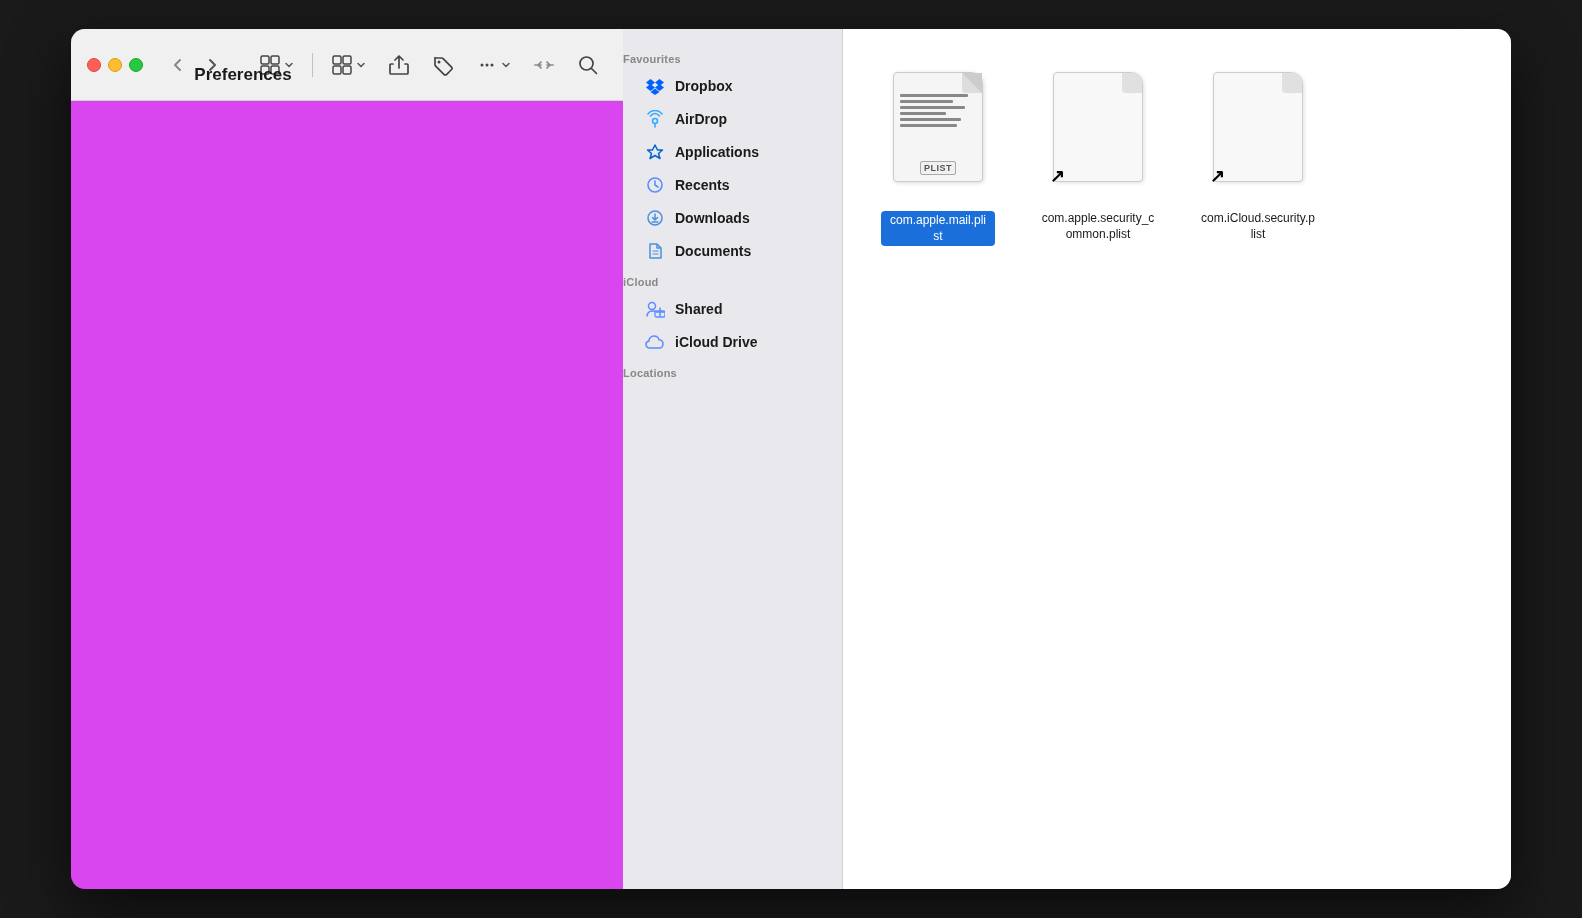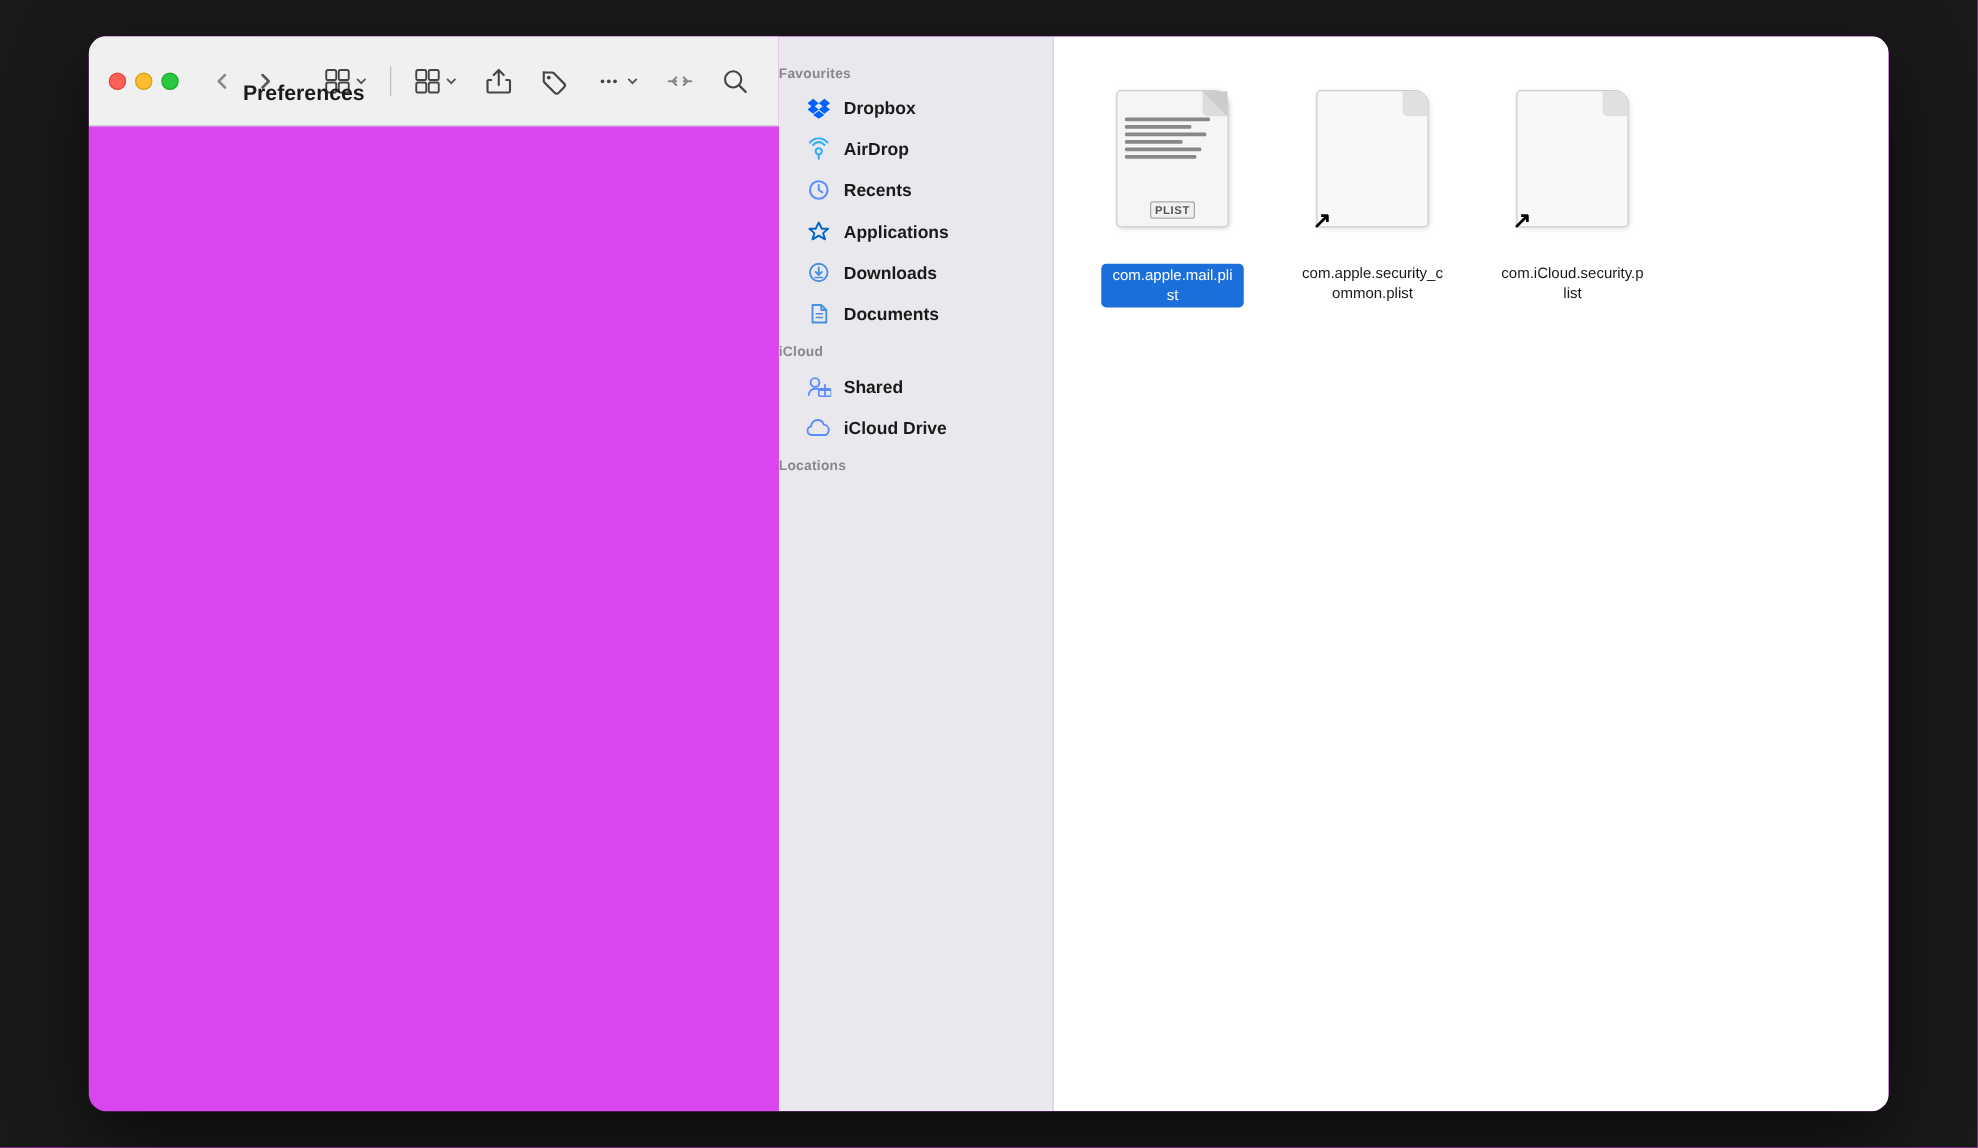--- a/index.html
+++ b/index.html
@@ -452,36 +452,36 @@
             <circle cx="9" cy="11" r="2.5" stroke="#35aaff" stroke-width="1.6"></circle>
             <path d="M4.5 6C5.8 4.4 7.3 3.5 9 3.5C10.7 3.5 12.2 4.4 13.5 6" stroke="#35aaff" stroke-width="1.6" stroke-linecap="round"></path>
             <path d="M2 4C3.8 1.8 6.2 0.5 9 0.5C11.8 0.5 14.2 1.8 16 4" stroke="#35aaff" stroke-width="1.6" stroke-linecap="round"></path>
             <line x1="9" y1="13.5" x2="9" y2="17" stroke="#35aaff" stroke-width="1.6" stroke-linecap="round"></line>
           </svg>
         </span>
         <span class="sidebar-item-label">AirDrop</span>
       </div>
 
       <div class="sidebar-item">
+        <span class="icon icon-applications">
+          <svg width="18" height="18" viewBox="0 0 18 18" fill="none">
+            <path d="M9 2L11.5 7H16.5L12.5 10.5L14 15.5L9 12.5L4 15.5L5.5 10.5L1.5 7H6.5L9 2Z" stroke="#0066cc" stroke-width="1.5" stroke-linejoin="round"></path>
+          </svg>
+        </span>
+        <span class="sidebar-item-label">Applications</span>
+      </div>
+
+      <div class="sidebar-item">
         <span class="icon icon-recents">
           <svg width="18" height="18" viewBox="0 0 18 18" fill="none">
             <circle cx="9" cy="9" r="7" stroke="#5b8cff" stroke-width="1.6"></circle>
             <path d="M9 5V9L12 11" stroke="#5b8cff" stroke-width="1.6" stroke-linecap="round" stroke-linejoin="round"></path>
           </svg>
         </span>
         <span class="sidebar-item-label">Recents</span>
-      </div>
-
-      <div class="sidebar-item">
-        <span class="icon icon-applications">
-          <svg width="18" height="18" viewBox="0 0 18 18" fill="none">
-            <path d="M9 2L11.5 7H16.5L12.5 10.5L14 15.5L9 12.5L4 15.5L5.5 10.5L1.5 7H6.5L9 2Z" stroke="#0066cc" stroke-width="1.5" stroke-linejoin="round"></path>
-          </svg>
-        </span>
-        <span class="sidebar-item-label">Applications</span>
       </div>
 
 
       <div class="sidebar-item">
         <span class="icon icon-downloads">
           <svg width="18" height="18" viewBox="0 0 18 18" fill="none">
             <circle cx="9" cy="9" r="7" stroke="#4a90e2" stroke-width="1.5"></circle>
             <path d="M9 5V11M6.5 8.5L9 11L11.5 8.5" stroke="#4a90e2" stroke-width="1.5" stroke-linecap="round" stroke-linejoin="round"></path>
             <line x1="6" y1="13" x2="12" y2="13" stroke="#4a90e2" stroke-width="1.3" stroke-linecap="round"></line>
           </svg>

